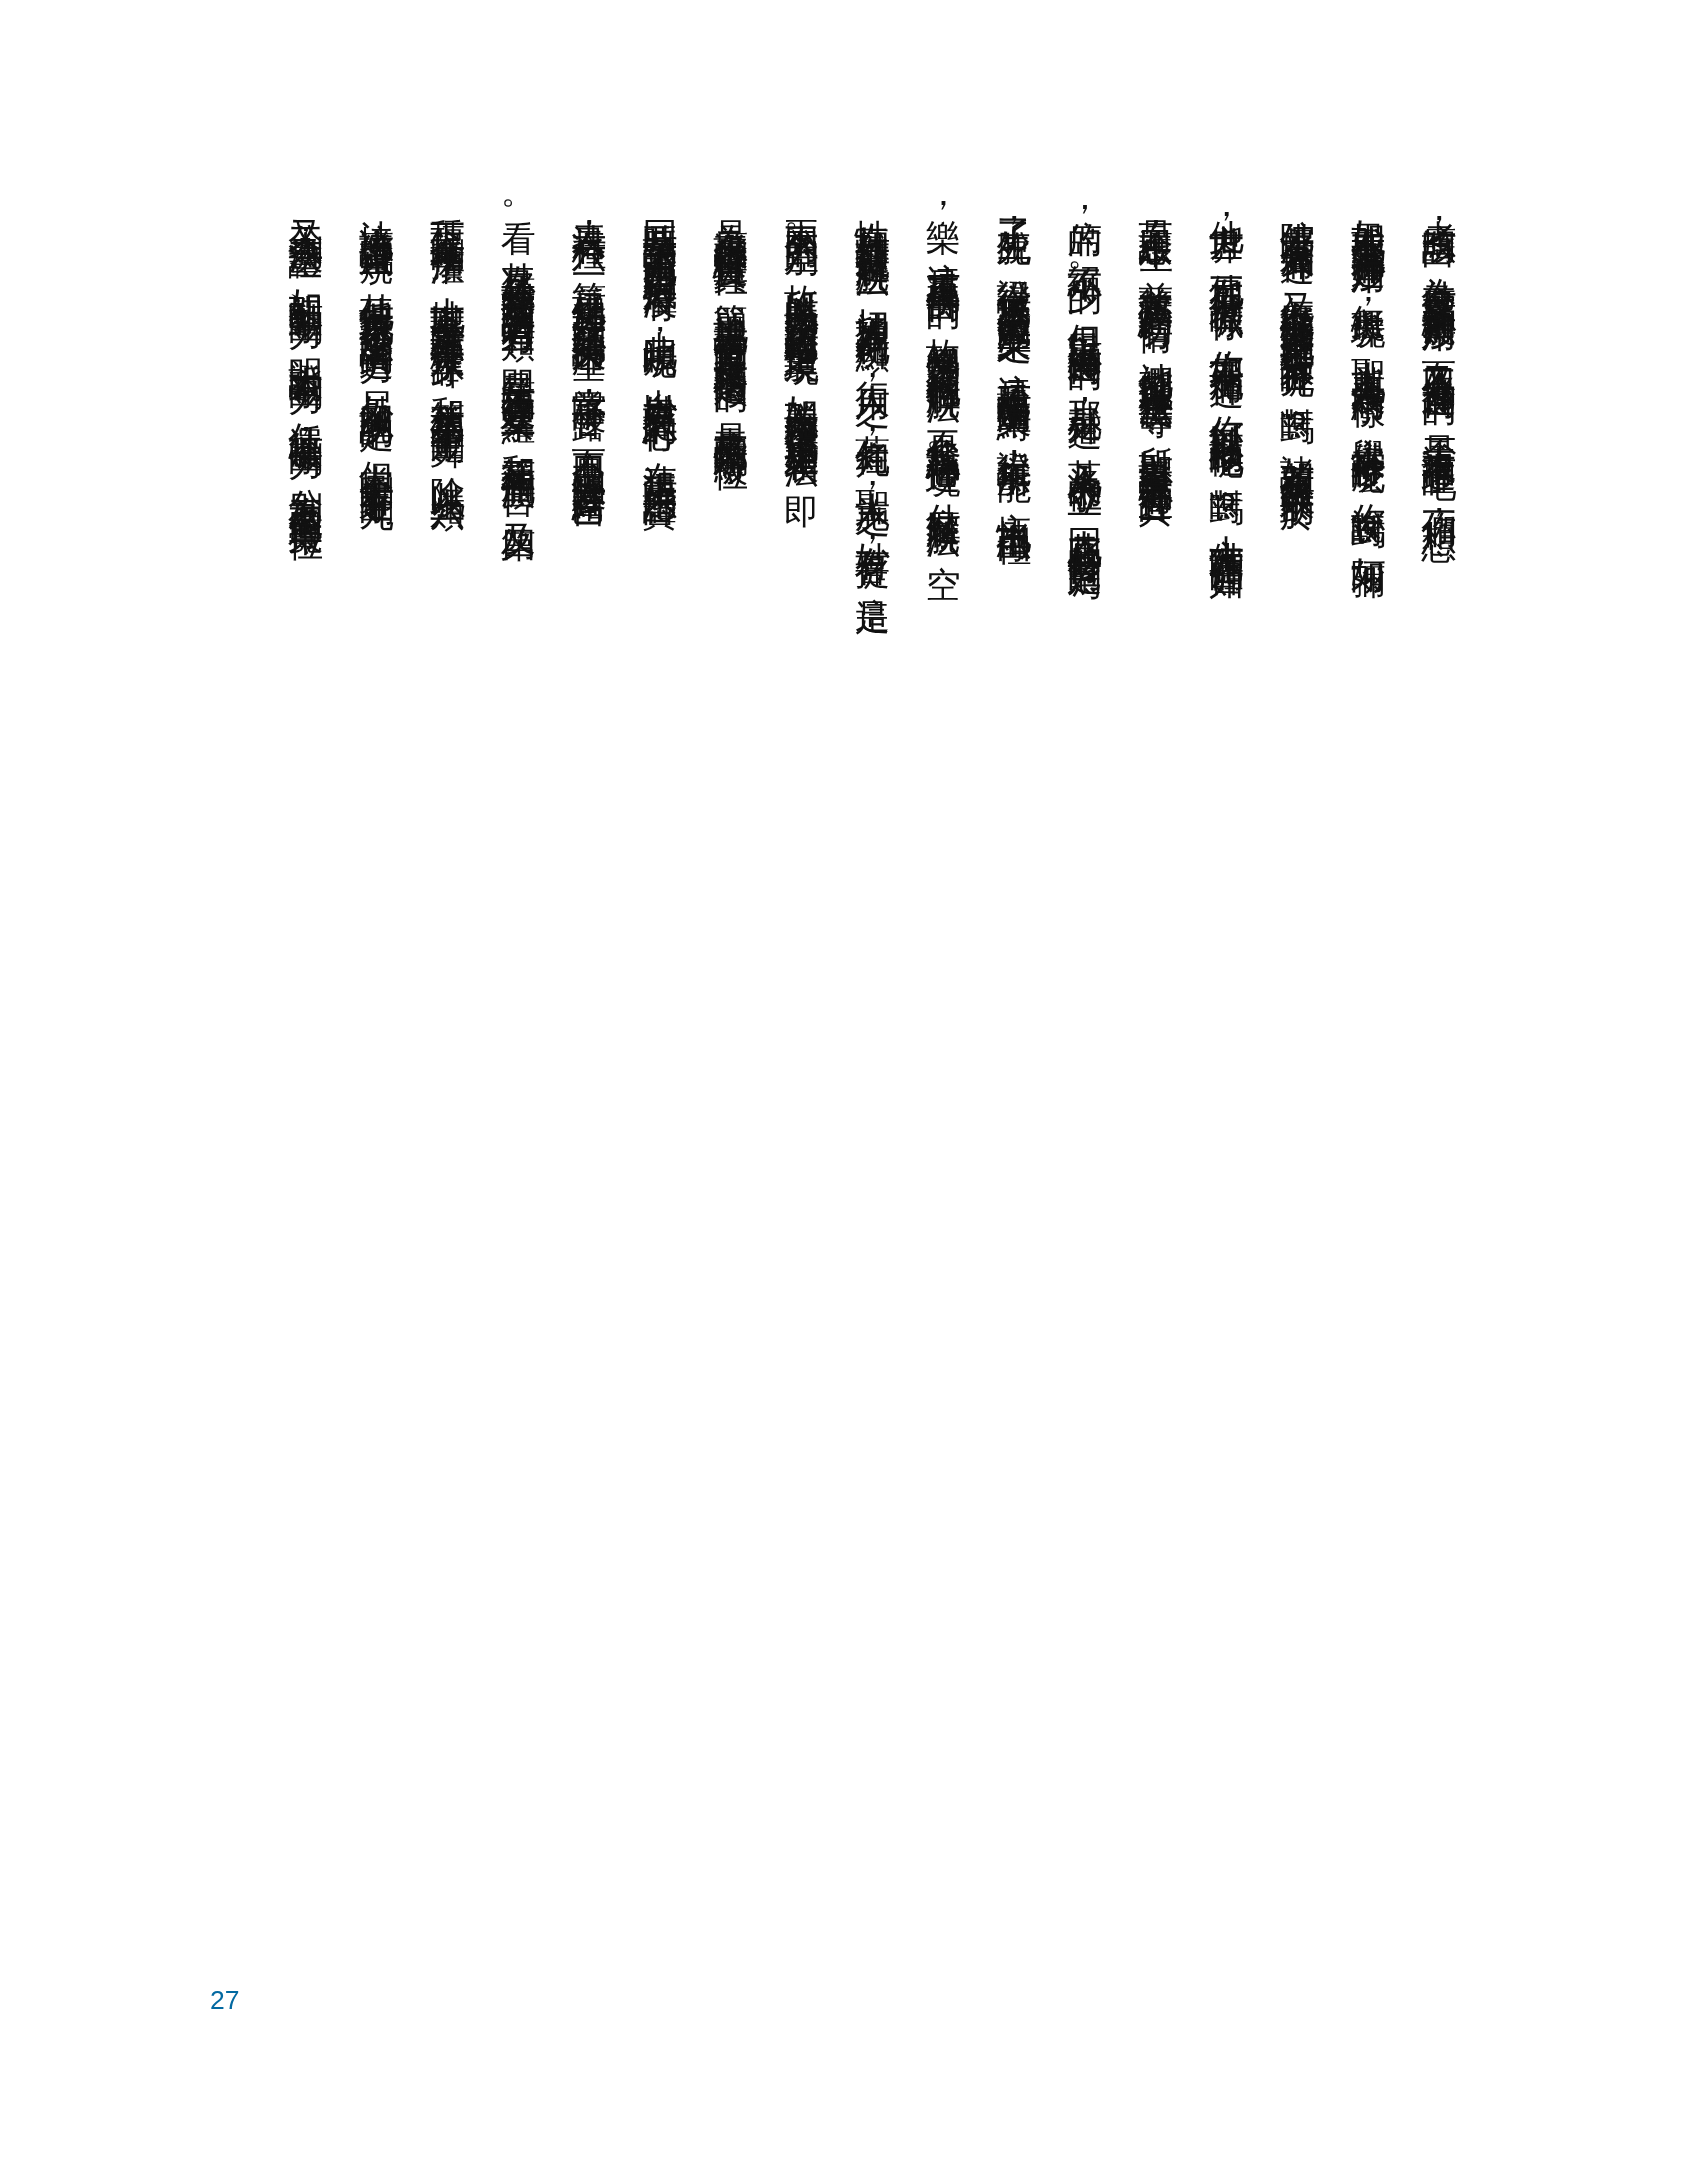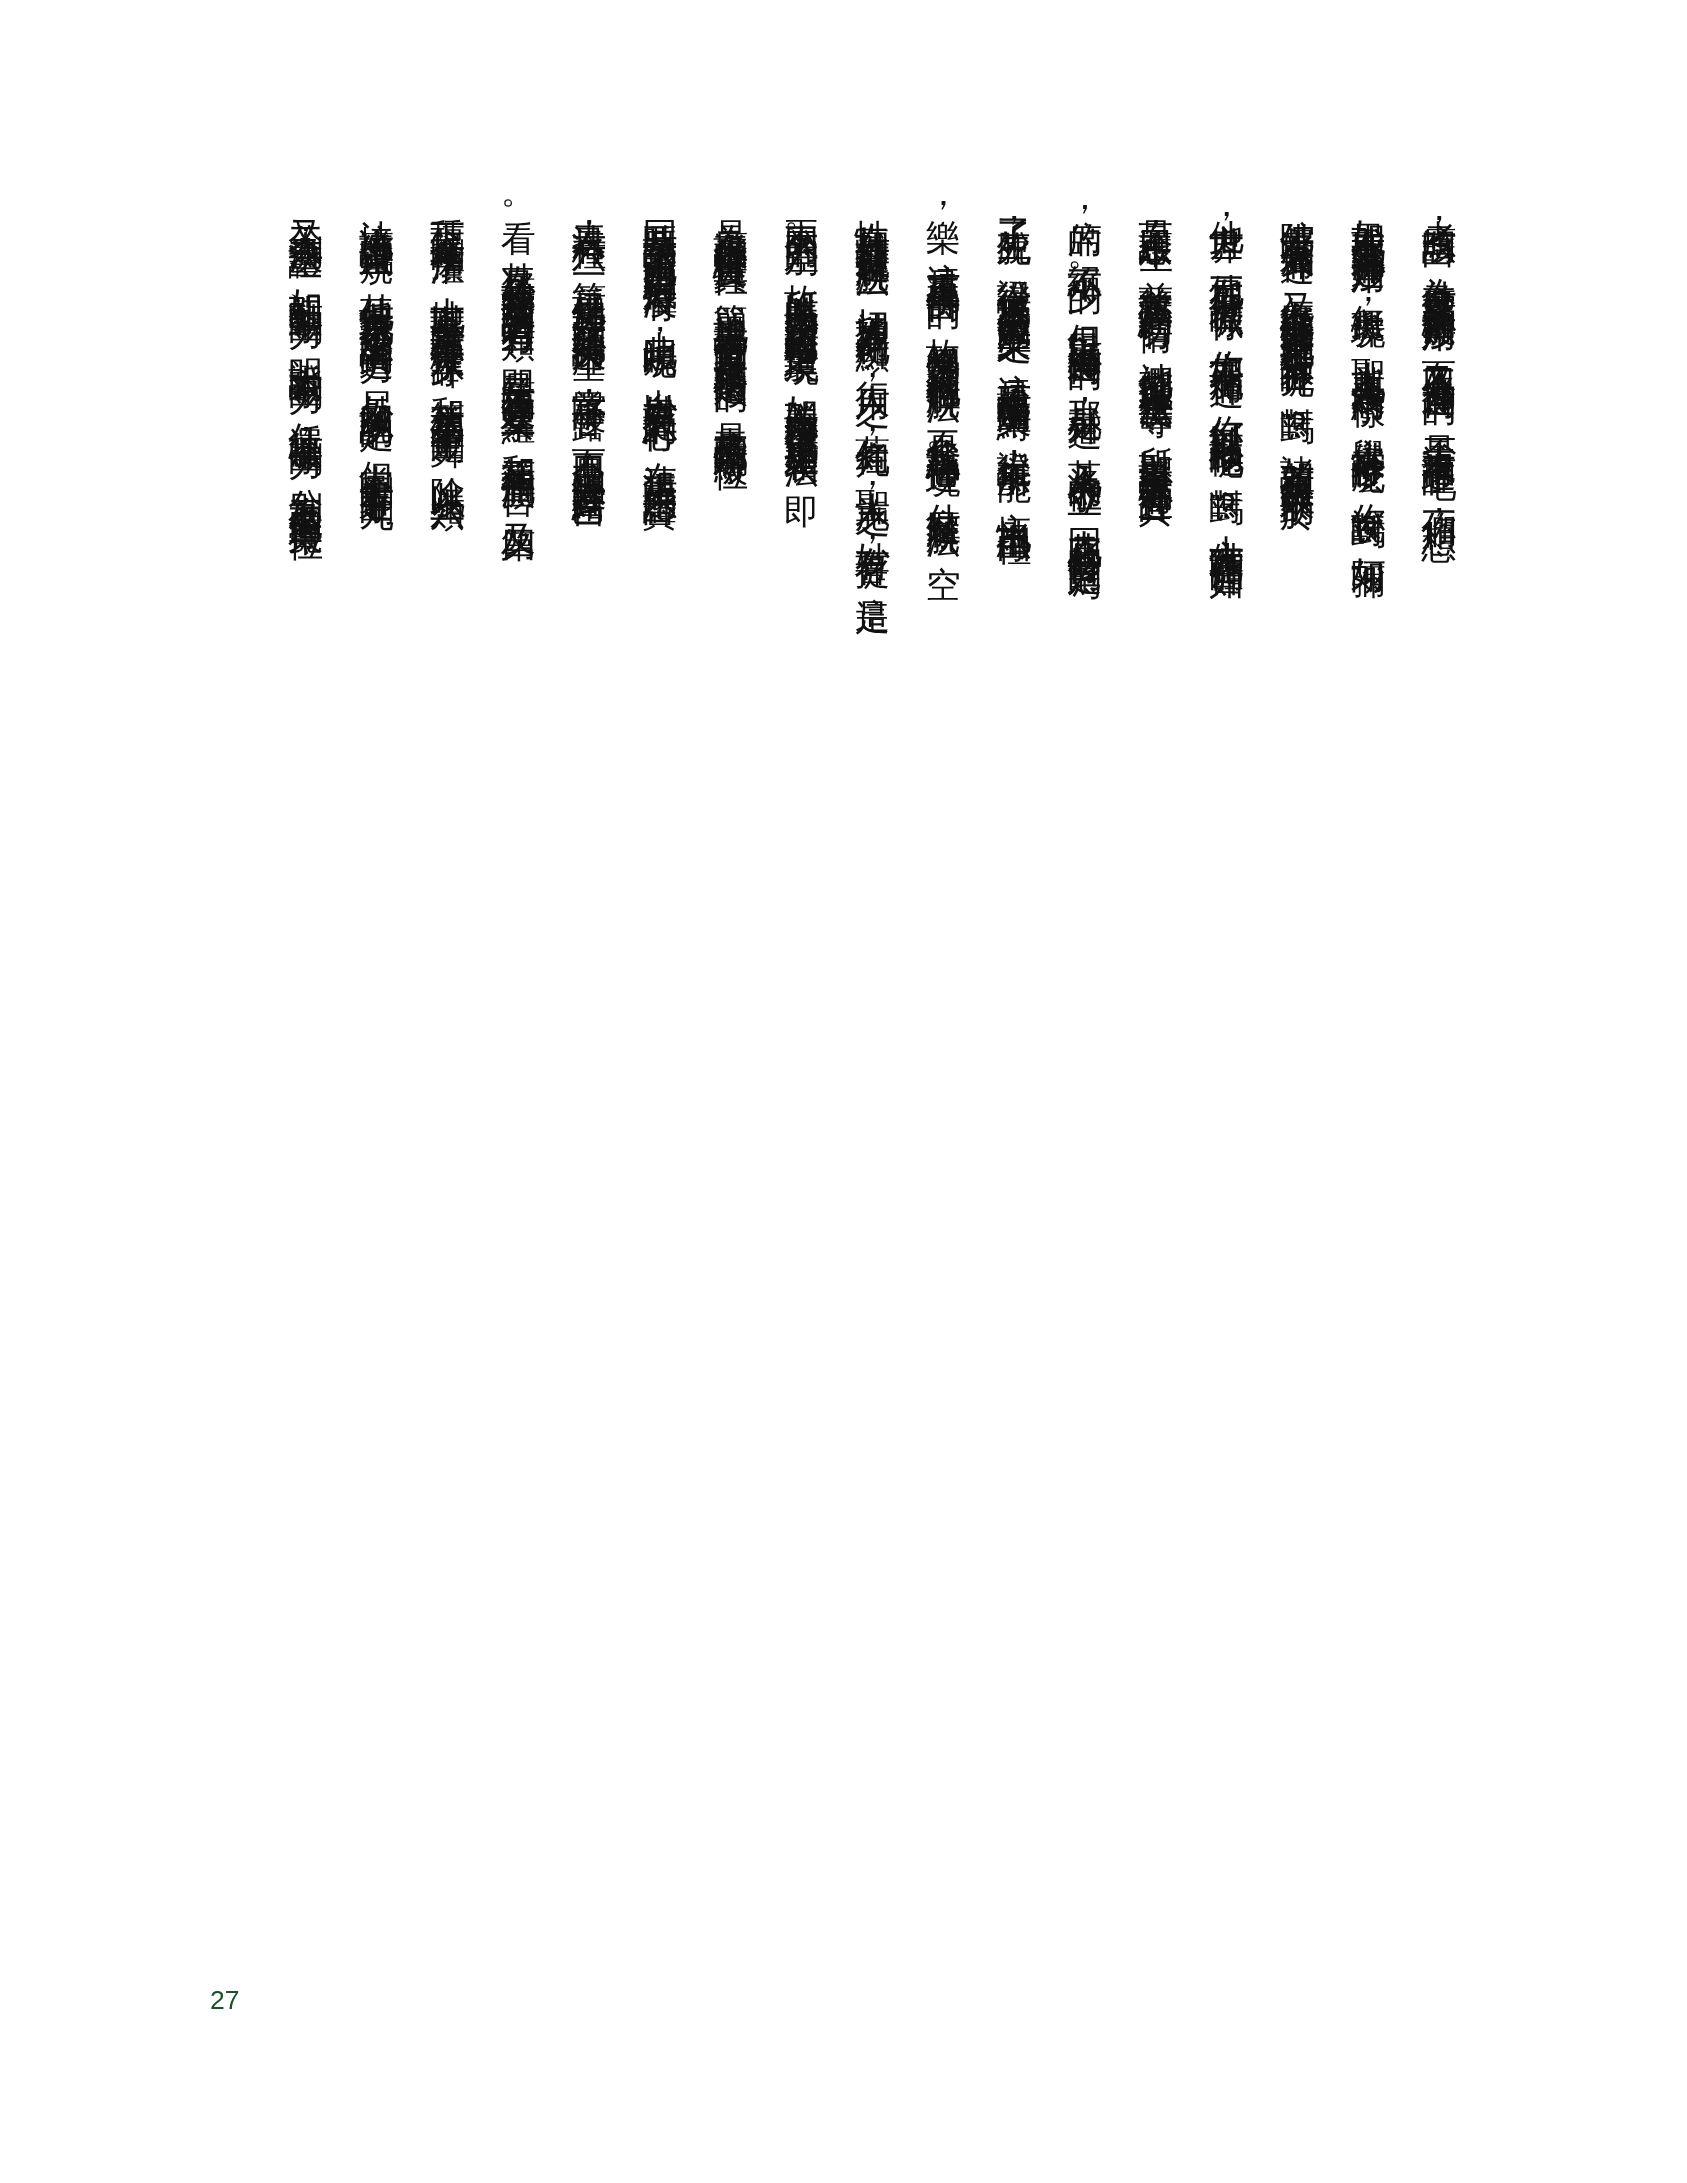--- a/index.html
+++ b/index.html
@@ -44,21 +44,21 @@
     white-space: nowrap;
     text-align: start;
     overflow: hidden;
   }
   #page-number {
     position: absolute;
     left: 210px;
     top: 1985px;
     font-family: "Liberation Sans", "DejaVu Sans", sans-serif;
     font-size: 26.5px;
-    color: #14532d;
+    color: #0369a1;
   }
 </style>
 </head>
 <body>
 
 <div id="page">
   <div id="body-text">
     <div class="col">者應該明白，為什麼要享受神通無礙妙用，而又不修神通為目的，是否這太沒有道理了吧！你們想一想，</div>
     <div class="col">如果成聖不能具有神通妙用，無礙境界，聖人就與凡人沒有兩樣了，學佛來幹什麼呢？你說對嗎？如阿彌</div>
     <div class="col">陀佛若沒有廣大神通，又怎麼能從極樂世界到此世界接引行人往升呢？對嗎？諸如若有眾生於難中求助於</div>

